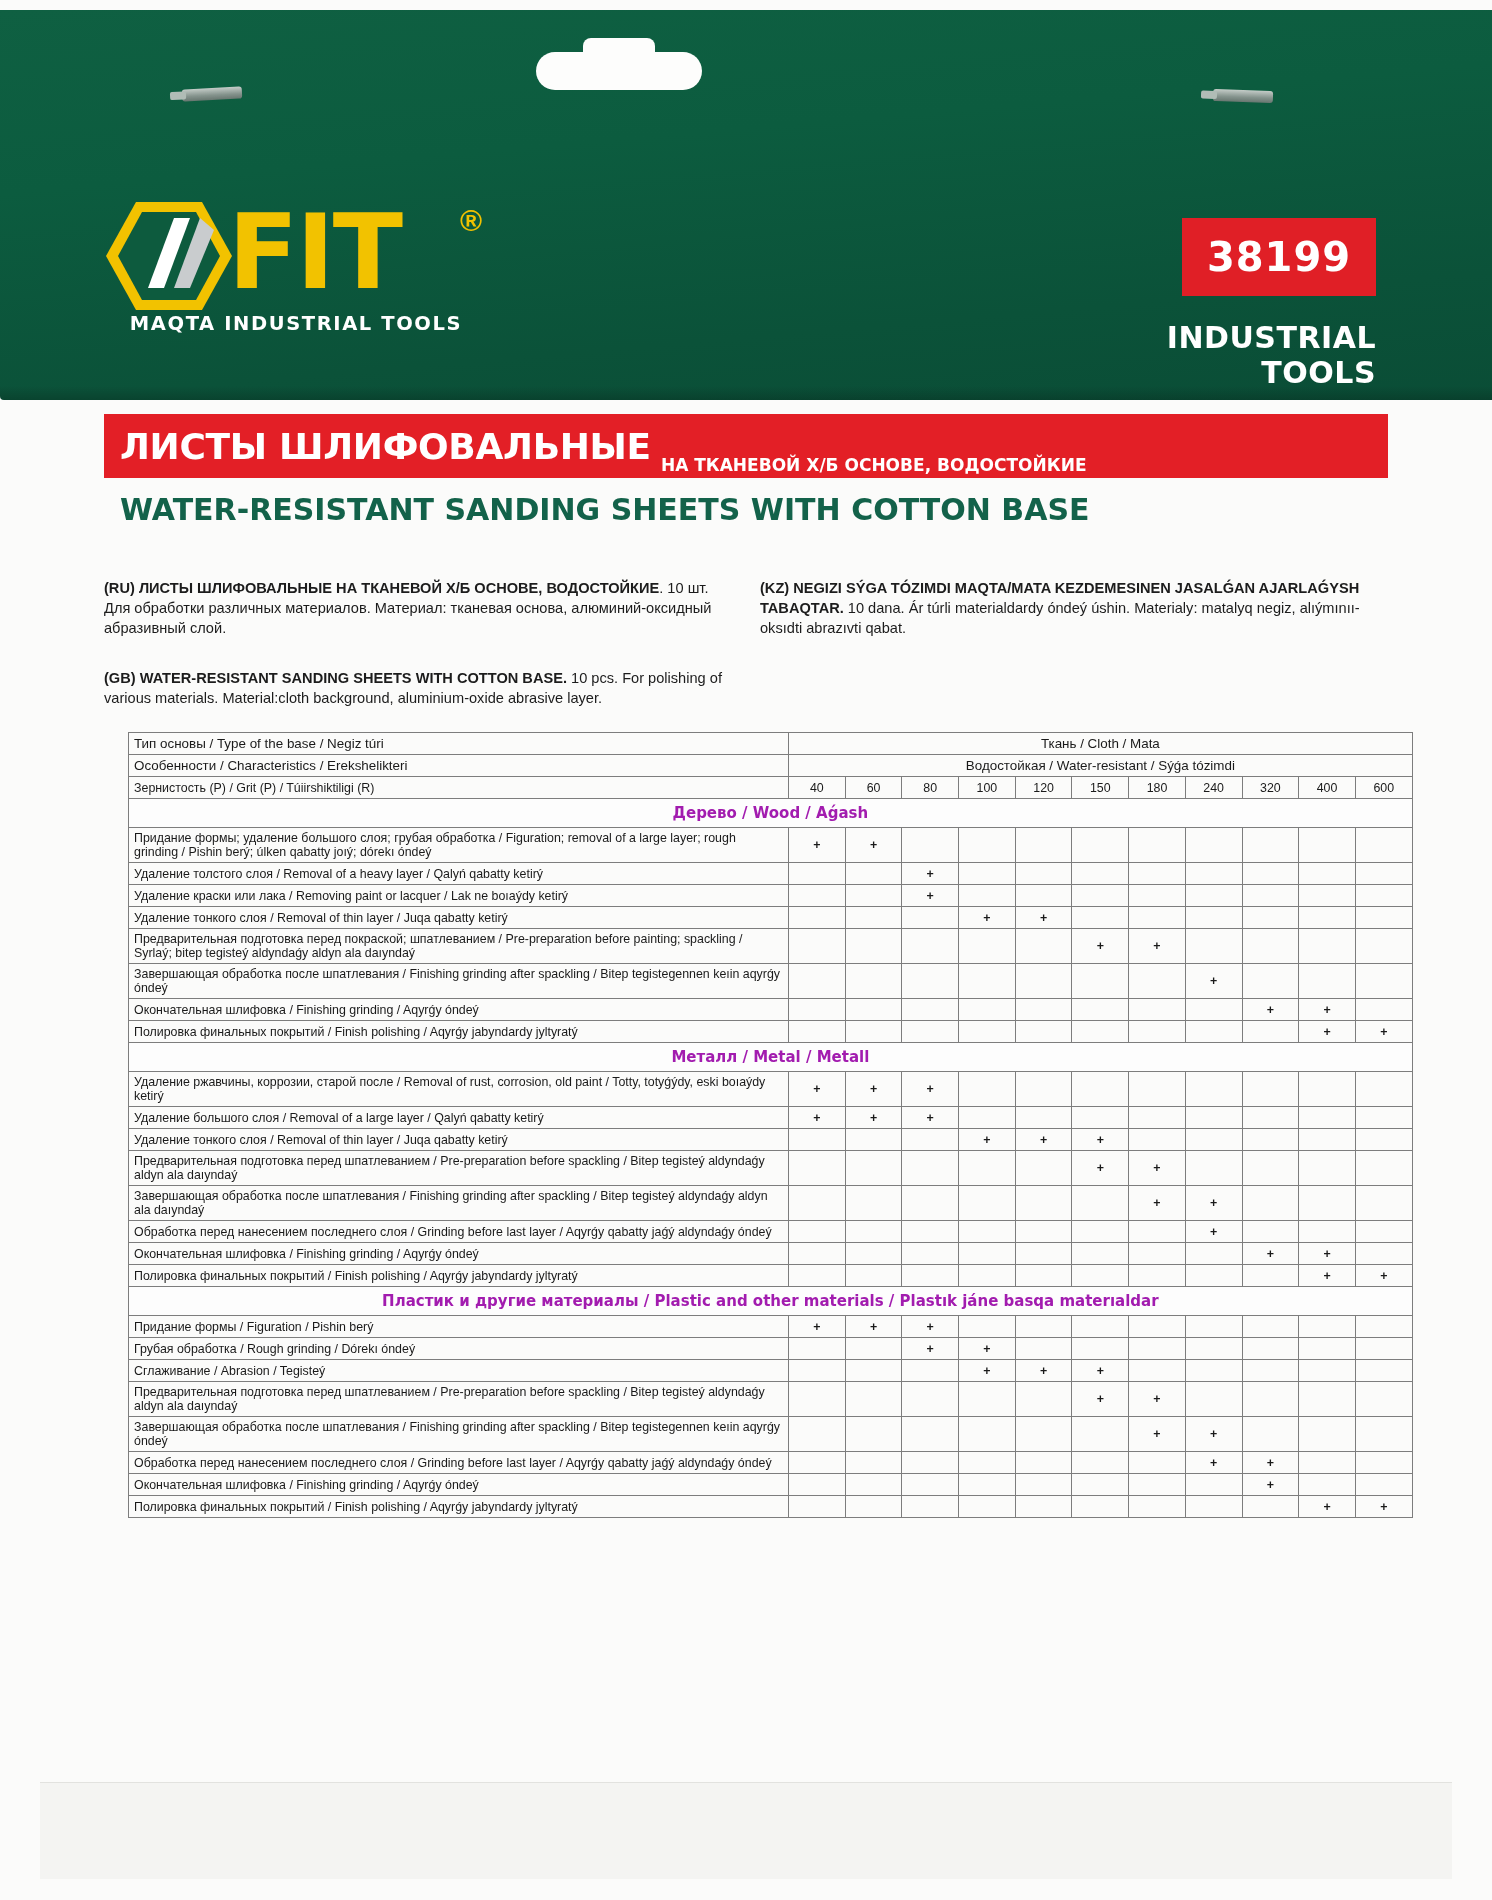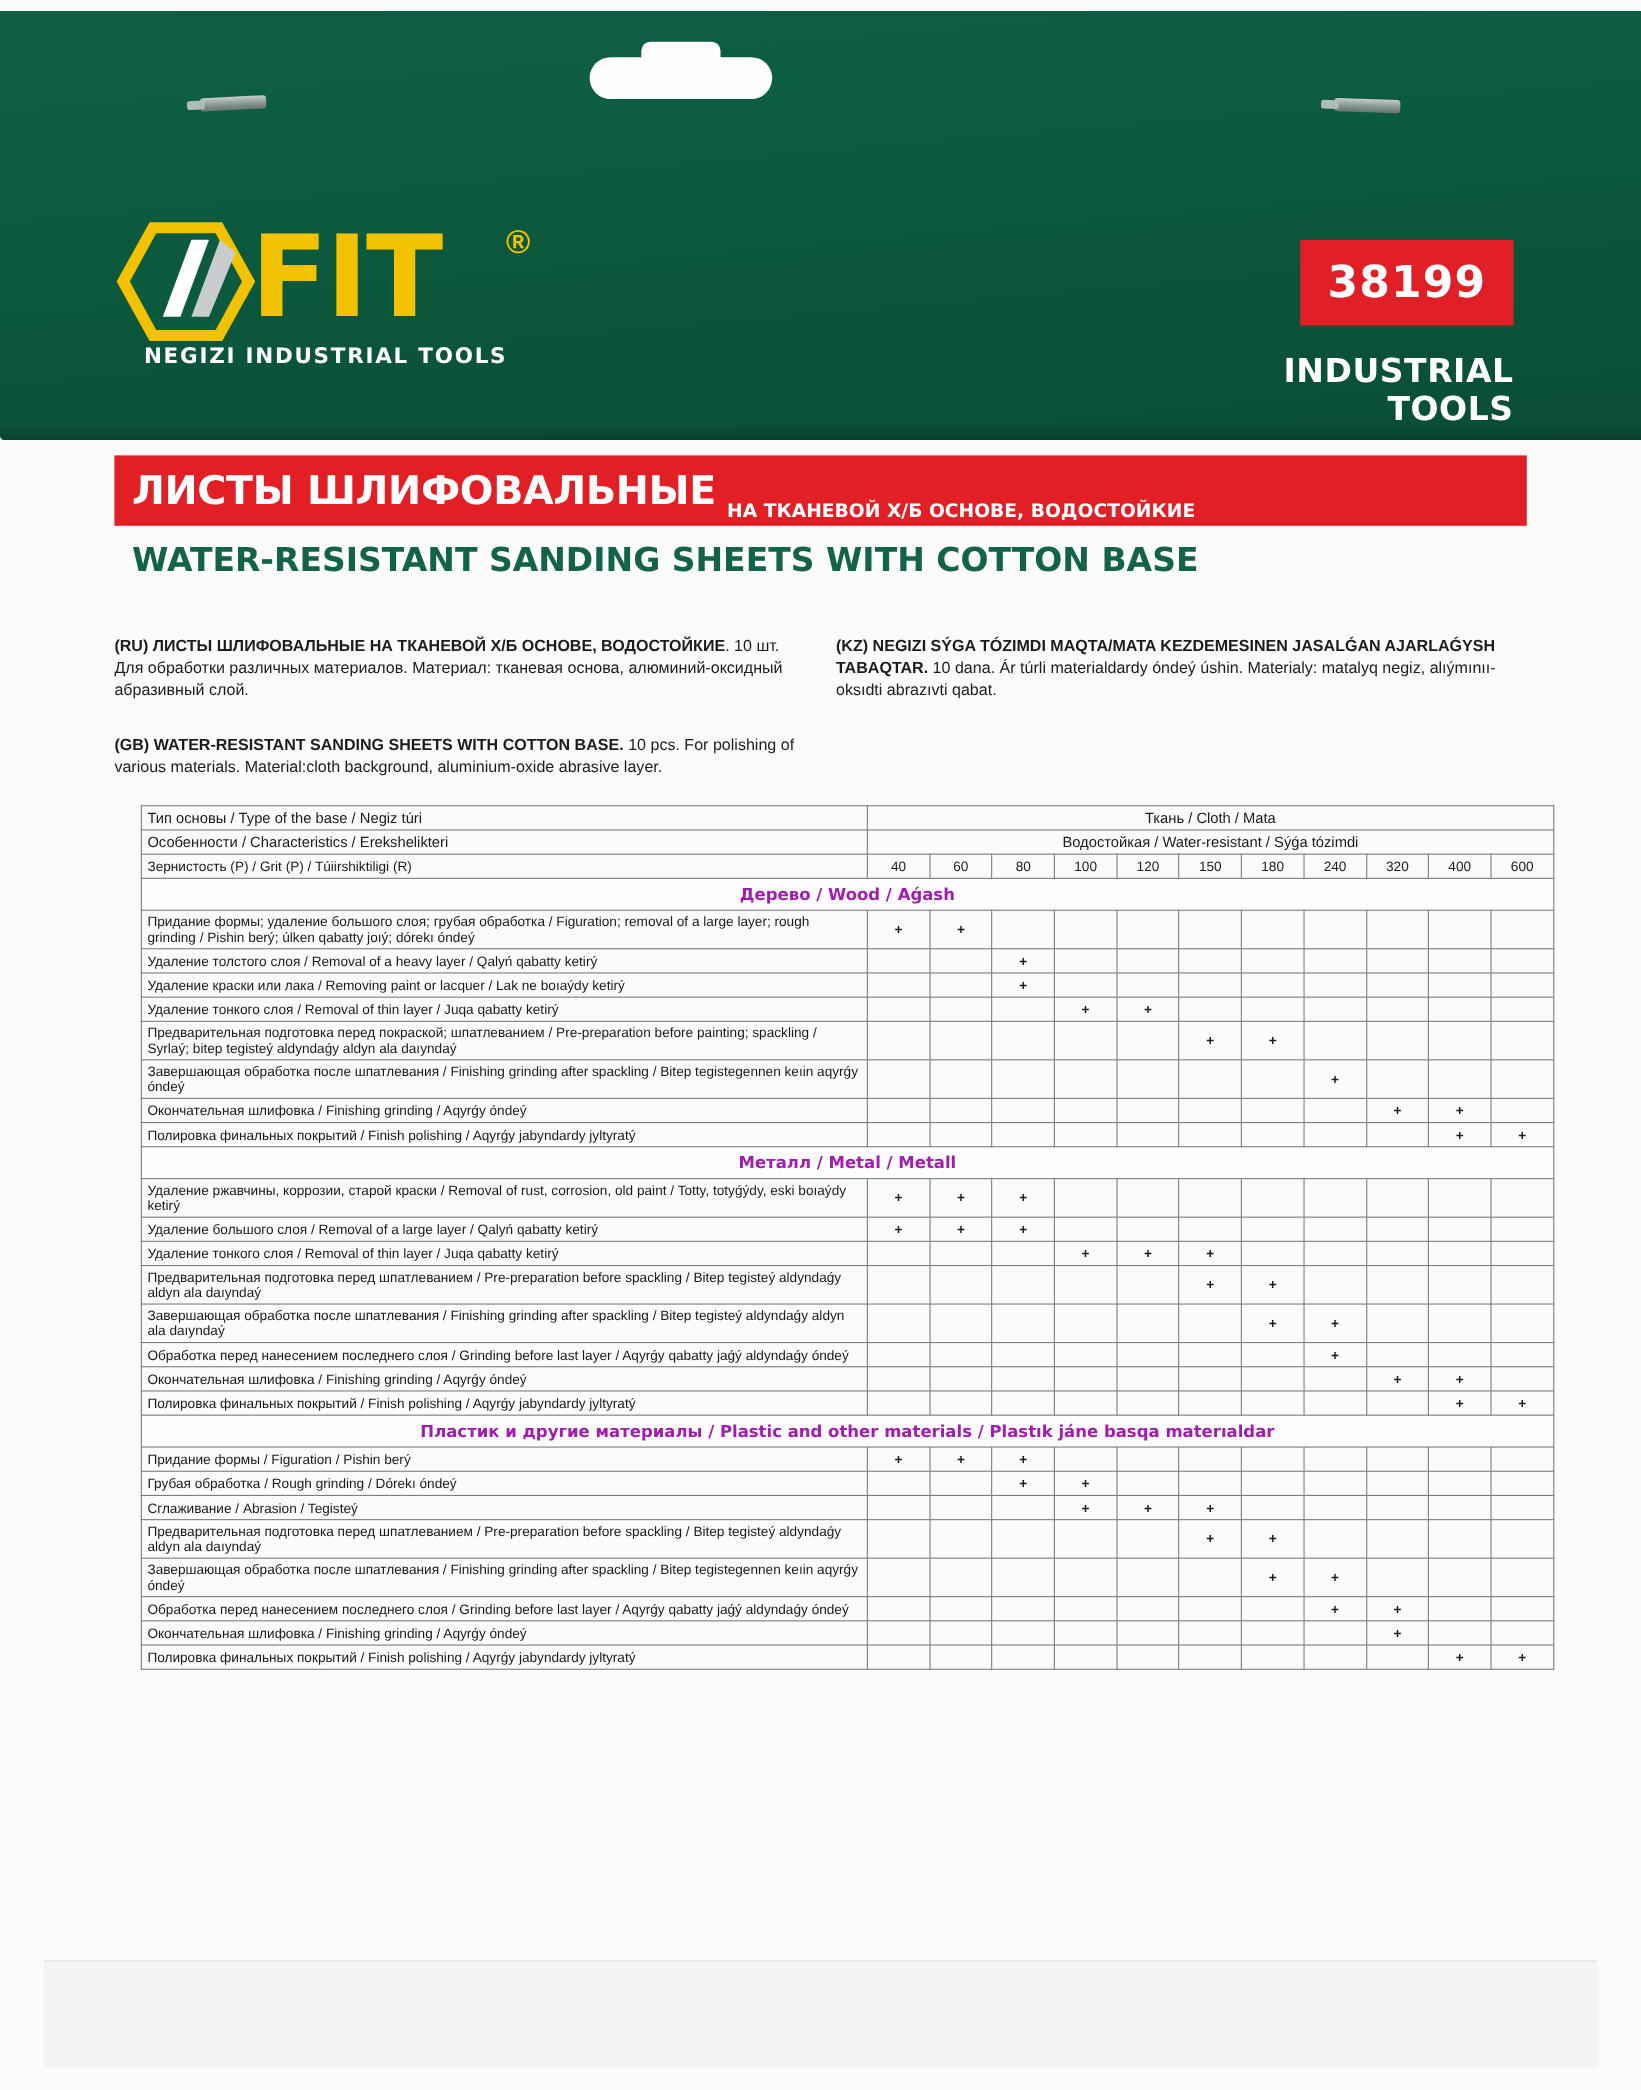--- a/index.html
+++ b/index.html
@@ -281,21 +281,21 @@
 
     <div class="logo-block">
       <svg class="logo-hex" viewBox="0 0 130 112">
         <polygon points="32,2 98,2 128,56 98,110 32,110 2,56" fill="#f2c200"></polygon>
         <polygon points="38,12 92,12 116,56 92,100 38,100 14,56" fill="#0d5b3e"></polygon>
         <polygon points="44,88 70,18 86,18 60,88" fill="#ffffff"></polygon>
         <polygon points="70,88 96,18 110,30 86,88" fill="#c9ccce"></polygon>
       </svg>
       <div class="logo-fit">FIT</div>
       <div class="logo-reg">®</div>
-      <div class="logo-sub">NEGIZI INDUSTRIAL TOOLS</div>
+      <div class="logo-sub">MAQTA INDUSTRIAL TOOLS</div>
     </div>
 
     <div class="art-badge">
       <span>38199</span>
     </div>
     <div class="ind-tools">INDUSTRIAL TOOLS</div>
   </div>
 
   <div class="title-bar">
     <span class="title-main">ЛИСТЫ ШЛИФОВАЛЬНЫЕ</span>
@@ -465,21 +465,21 @@
             <td class="mark"></td>
             <td class="mark"></td>
             <td class="mark"></td>
             <td class="mark">+</td>
             <td class="mark">+</td>
           </tr>
           <tr class="section">
             <td colspan="12">Металл / Metal / Metall</td>
           </tr>
           <tr class="data-row row-tall">
-            <td class="lbl">Удаление ржавчины, коррозии, старой краски / Removal of rust, corrosion, old paint / Totty, totyǵýdy, eski boıaýdy ketirý</td>
+            <td class="lbl">Удаление ржавчины, коррозии, старой после / Removal of rust, corrosion, old paint / Totty, totyǵýdy, eski boıaýdy ketirý</td>
             <td class="mark">+</td>
             <td class="mark">+</td>
             <td class="mark">+</td>
             <td class="mark"></td>
             <td class="mark"></td>
             <td class="mark"></td>
             <td class="mark"></td>
             <td class="mark"></td>
             <td class="mark"></td>
             <td class="mark"></td>

